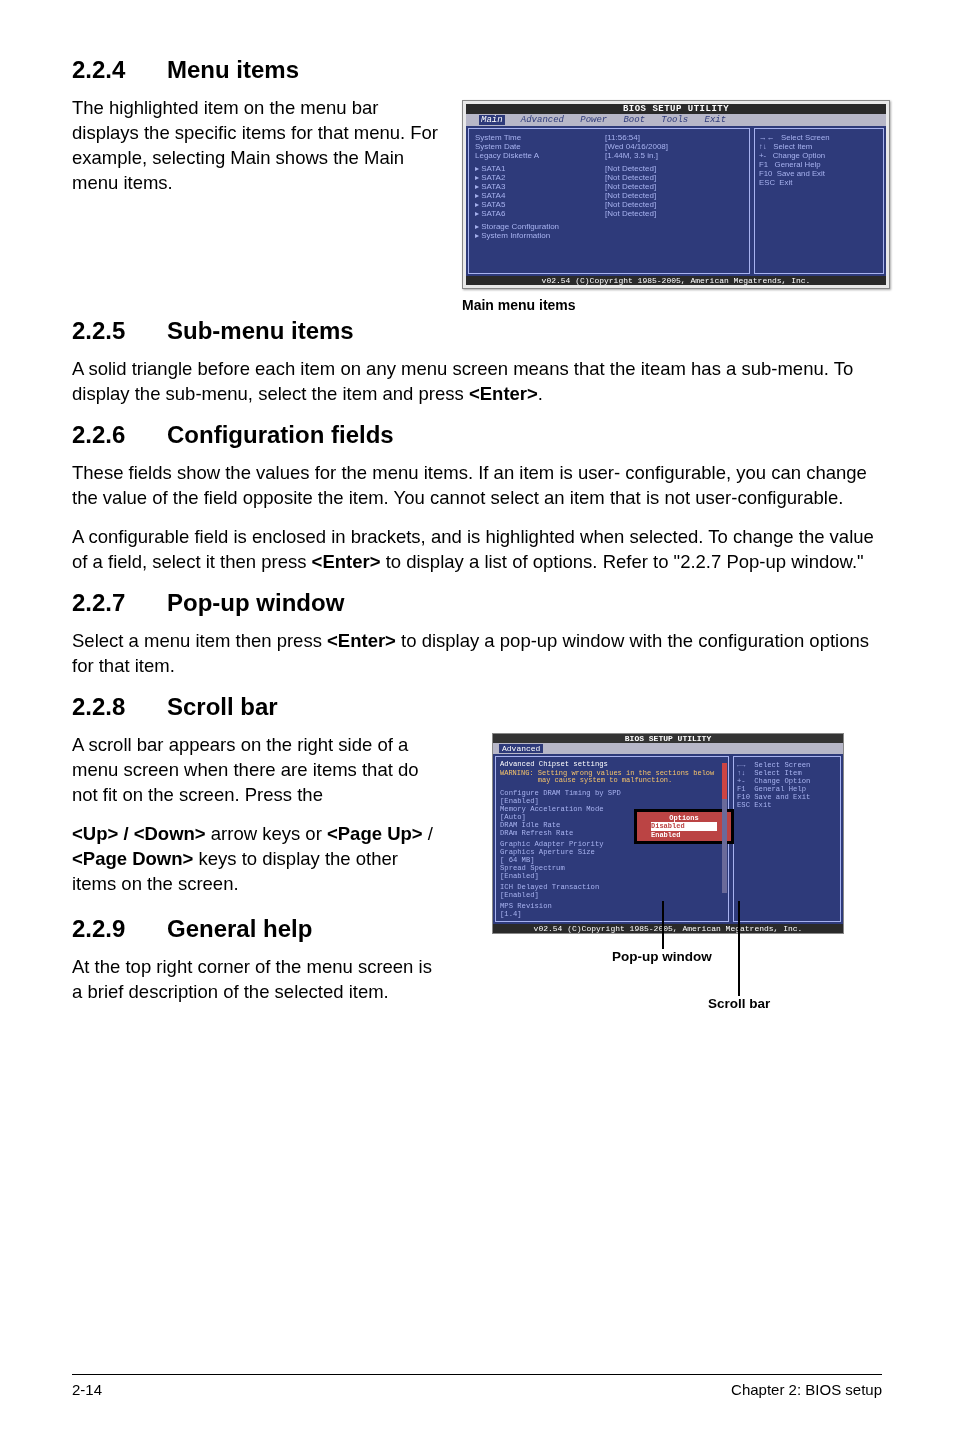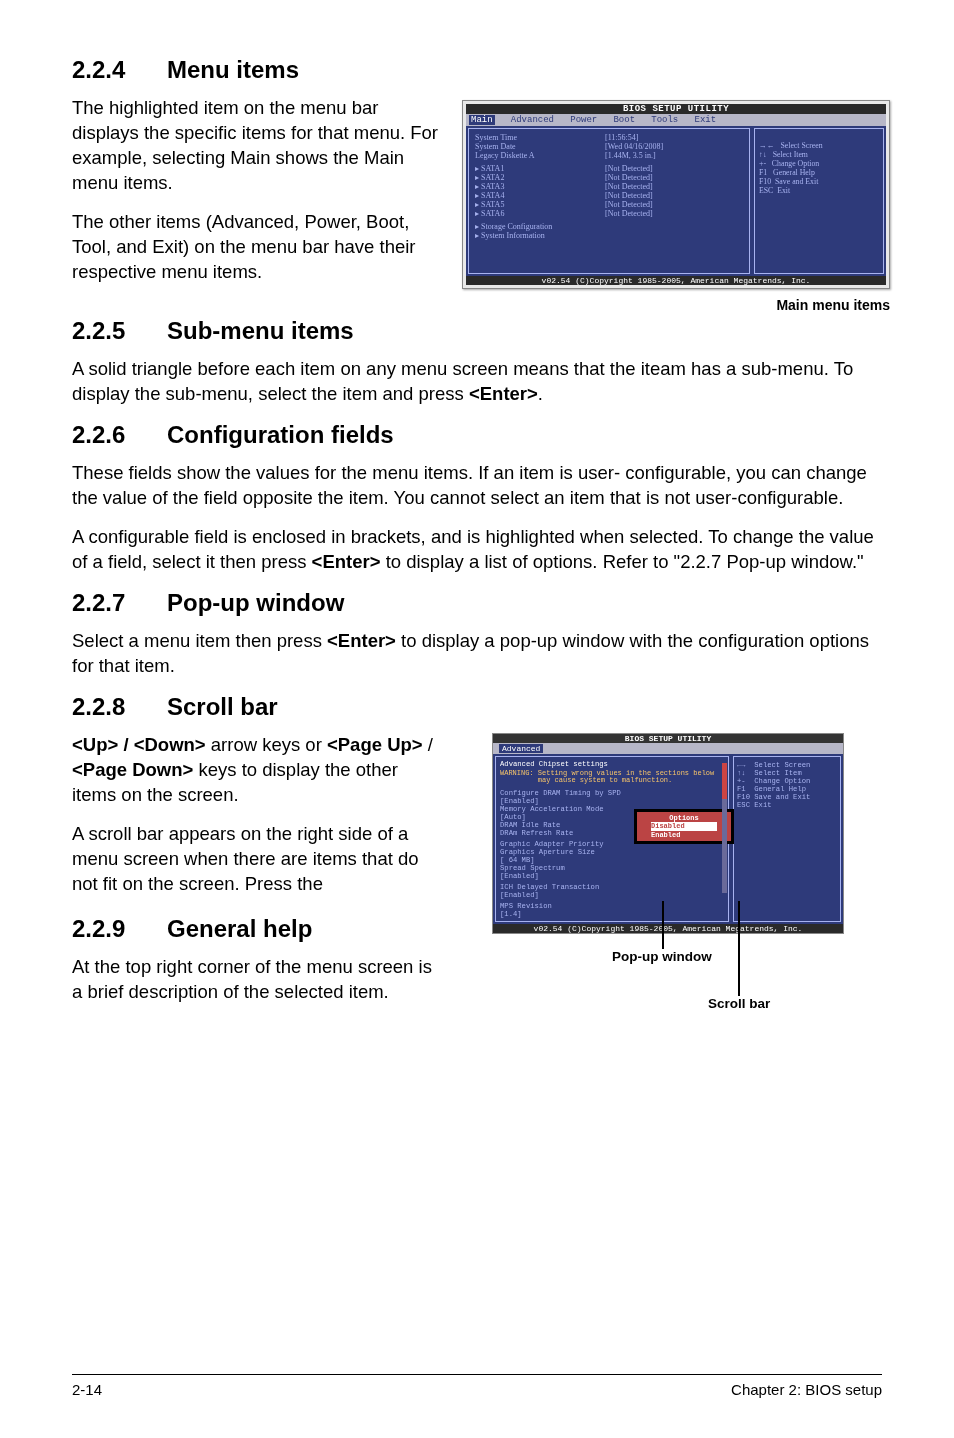--- a/index.html
+++ b/index.html
@@ -59,61 +59,62 @@
     font-size: 9px;
     color: #fff;
     background: #2a2a2a;
     letter-spacing: 0.5px;
   }
   .bios-menubar {
     background: #b7b7c8;
     font-family: "Courier New", monospace;
     font-size: 9px;
     color: #2e3a7a;
-    padding: 1px 3px;
+    padding: 1px 13px;
+    font-style: italic;
   }
   .bios-menubar .sel {
     background: #2e3a7a;
     color: #fff;
     padding: 0 2px;
   }
   .bios-body {
     display: flex;
     background: #2e3a7a;
-    font-family: Liberation Serif, serif;
+    font-family: Liberation Sans, sans-serif;
     font-size: 8px;
     color: #a8b3f0;
     min-height: 150px;
   }
   .bios-left {
     flex: 1;
     border: 1px solid #a8b3f0;
     margin: 2px;
     padding: 4px 6px;
   }
   .bios-right {
     width: 120px;
     border: 1px solid #a8b3f0;
     margin: 2px;
-    padding: 12px 4px;
+    padding: 4px 4px;
     font-size: 7.8px;
     white-space: pre;
   }
   .bios-row { display: flex; }
   .bios-label { width: 130px; }
   .bios-val { color: #a8b3f0; }
   .bios-foot {
     text-align: center;
     font-family: "Courier New", monospace;
     font-size: 8px;
     color: #fff;
     background: #2a2a2a;
   }
   .caption {
-    text-align: right;
+    text-align: left;
     font-weight: bold;
     font-size: 14px;
     margin-top: 8px;
   }
 
   .bios2 {
     width: 350px;
     border: 1px solid #888;
     background: #e9e9e9;
     font-family: "Courier New", monospace;
@@ -225,21 +226,20 @@
 
 <div class="page">
 
   <h2>
     <span class="num">2.2.4</span><span>Menu items</span>
   </h2>
 
   <div class="two-col">
     <div class="col-left">
       <p>The highlighted item on the menu bar  displays the specific items for that menu. For example, selecting Main shows the Main menu items.</p>
-      <p>The other items (Advanced, Power, Boot, Tool, and Exit) on the menu bar have their respective menu items.</p>
     </div>
     <div class="col-right">
       <div class="bios-box">
         <div class="bios-title">BIOS SETUP UTILITY</div>
         <div class="bios-menubar">
           <span class="sel">Main</span>
           &nbsp;&nbsp;<span>Advanced</span>
           &nbsp;&nbsp;<span>Power</span>
           &nbsp;&nbsp;<span>Boot</span>
           &nbsp;&nbsp;<span>Tools</span>
@@ -325,24 +325,24 @@
   </h2>
   <p>
     <span>Select a menu item then press </span><b>&lt;Enter&gt;</b><span> to display a pop-up window with the configuration options for that item.</span>
   </p>
 
   <h2>
     <span class="num">2.2.8</span><span>Scroll bar</span>
   </h2>
   <div class="two-col">
     <div class="col-left">
+      <p>A scroll bar appears on the right side of a menu screen when there are items that do not fit on the screen. Press the</p>
       <p>
         <b>&lt;Up&gt; / &lt;Down&gt;</b><span> arrow keys or </span><b>&lt;Page Up&gt;</b><span> / </span><b>&lt;Page Down&gt;</b><span> keys to display the other items on the screen.</span>
       </p>
-      <p>A scroll bar appears on the right side of a menu screen when there are items that do not fit on the screen. Press the</p>
 
       <h2 style="margin-top:18px;">
         <span class="num">2.2.9</span><span>General help</span>
       </h2>
       <p>At the top right corner of the menu screen is a brief description of the selected item.</p>
     </div>
 
     <div class="col-right">
       <div class="bios2-wrap">
         <div class="bios2">

